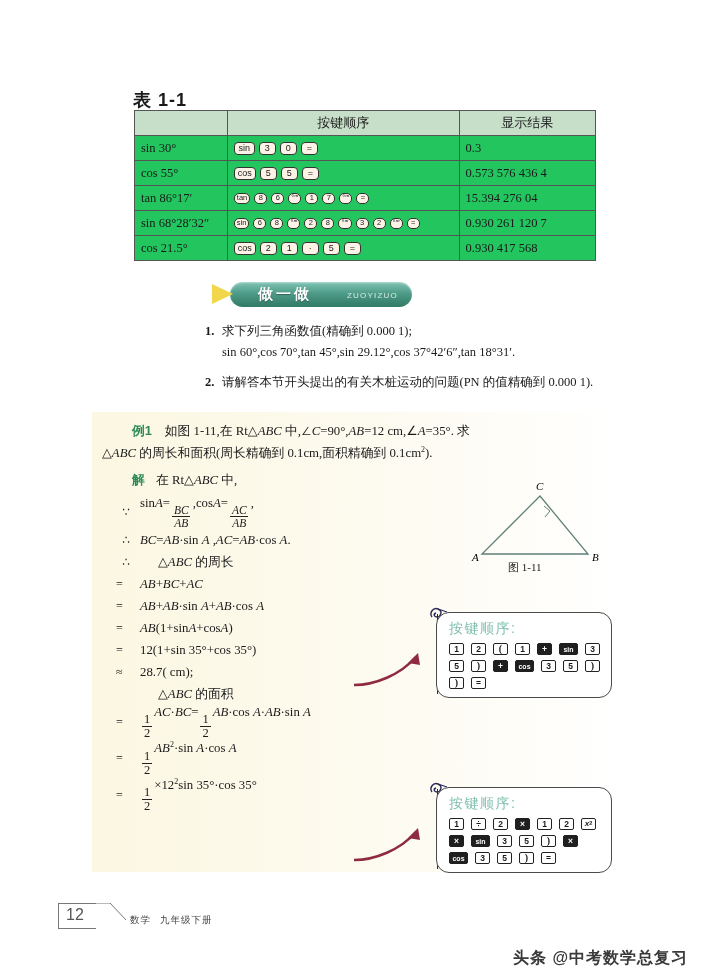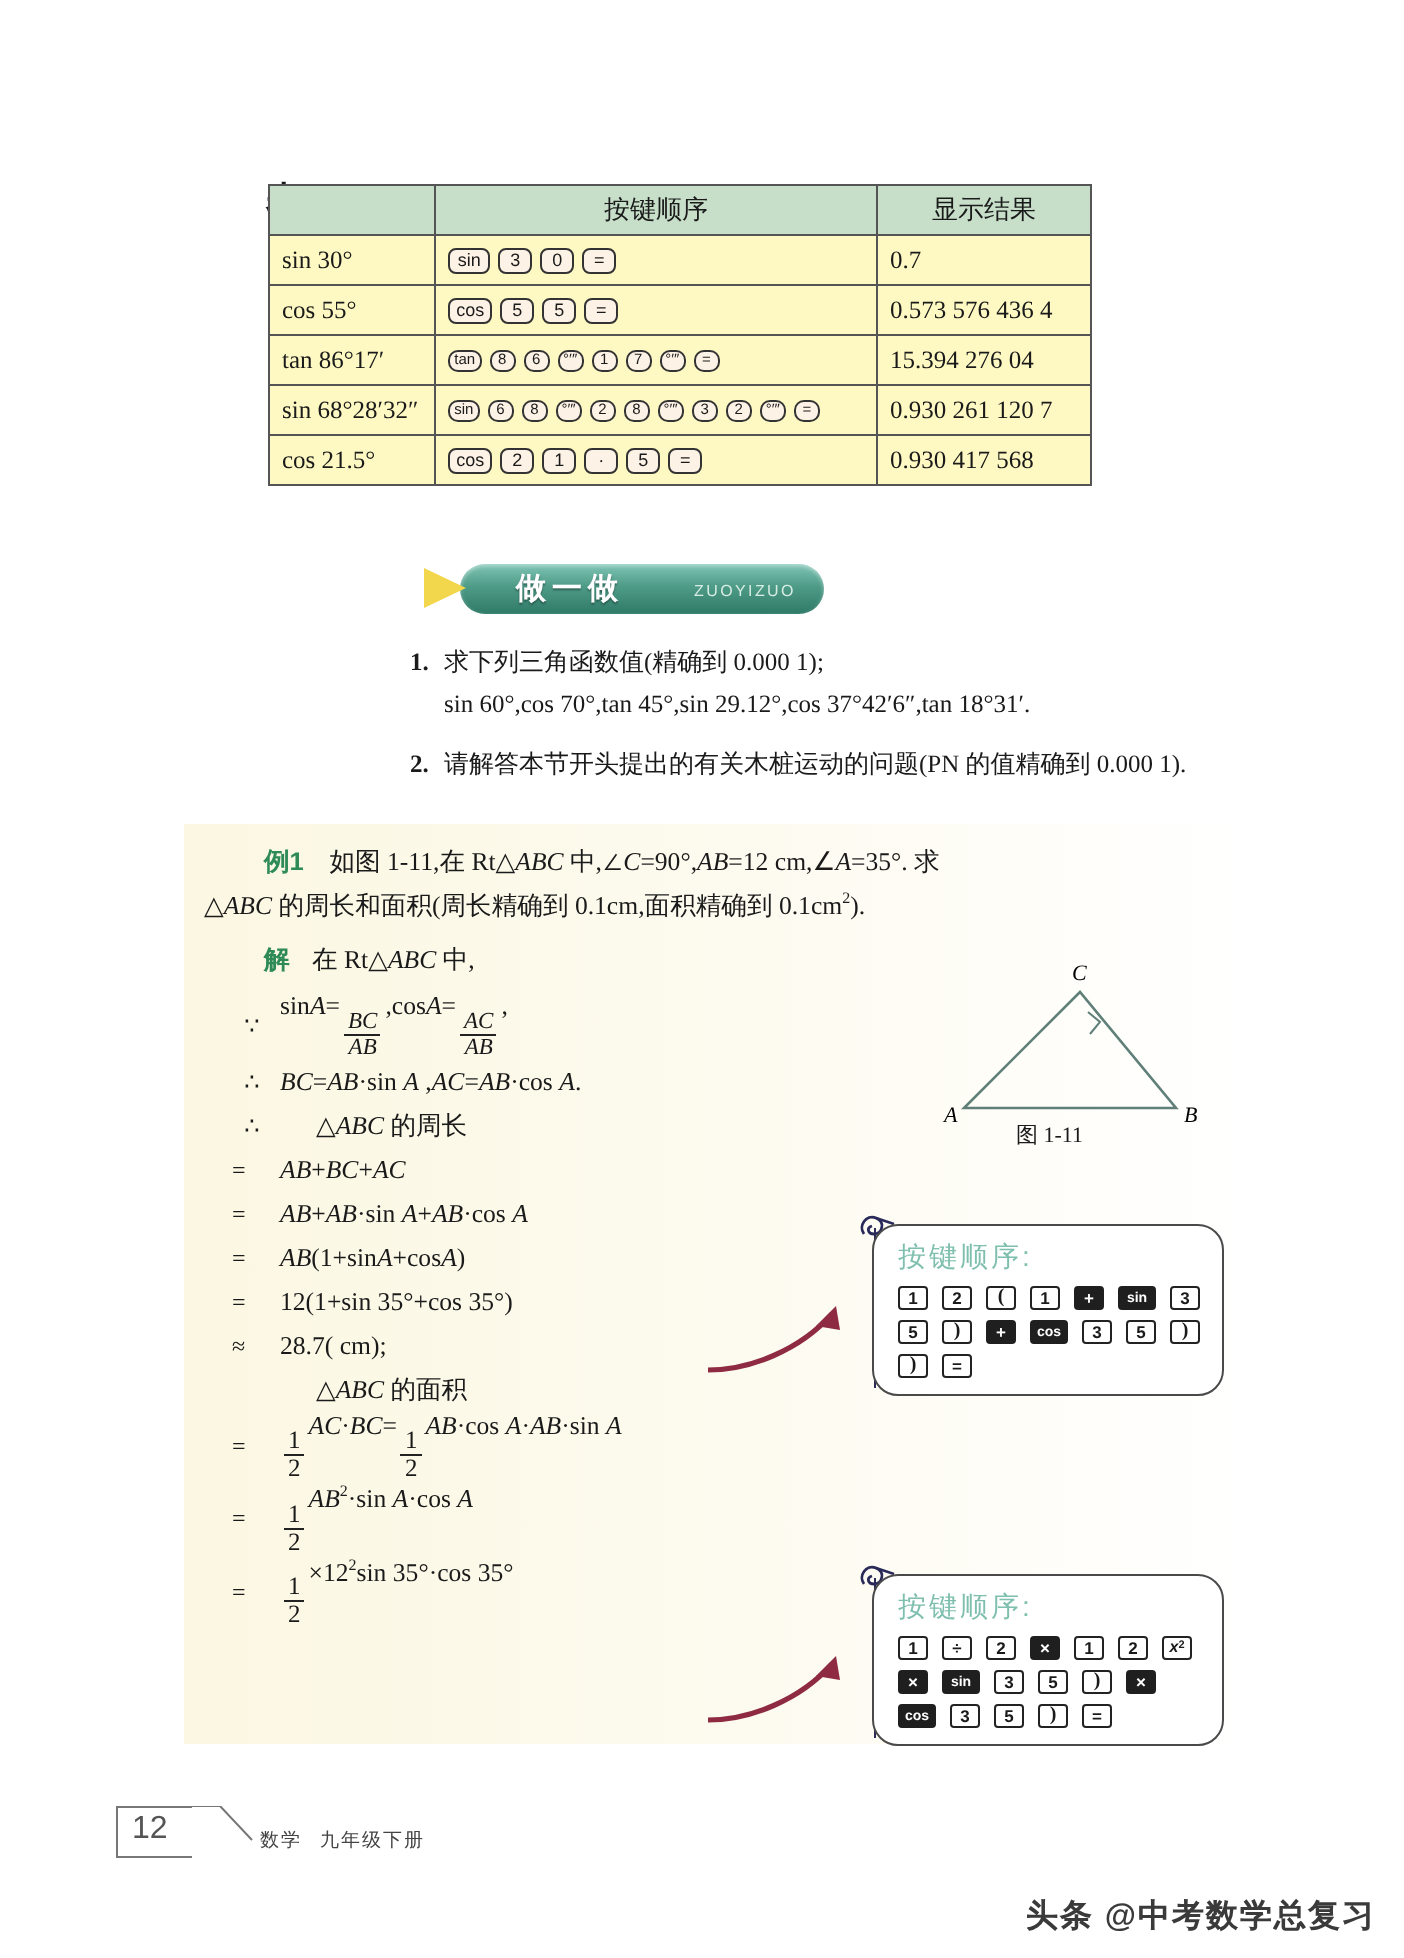--- a/index.html
+++ b/index.html
@@ -13,35 +13,35 @@
     overflow:hidden;
   }
 
   
   .table-caption {
     position:absolute; left:133px; top:88px;
     font-family:"Liberation Sans", sans-serif;
     font-weight:bold; font-size:18px; letter-spacing:1px;
   }
   .calc-table {
-    position:absolute; left:134px; top:92px;
-    width:412px;
+    position:absolute; left:134px; top:110px;
+    width:462px;
     border-collapse:collapse;
     font-size:12.5px;
   }
   .calc-table td, .calc-table th {
     border:1px solid #555;
     padding:2px 6px;
     height:25px;
     vertical-align:middle;
     font-weight:normal;
     text-align:left;
   }
   .calc-table thead th { background:#c7dfc9; text-align:center; font-size:13px; }
-  .calc-table tbody td { background:#fef9c3; }
+  .calc-table tbody td { background:#22c55e; }
   .col-expr { width:93px; }
   .col-keys { width:232px; }
   .col-res  { width:137px; }
   .expr { font-style:normal; font-family:"Liberation Serif", serif; }
 
   
   .keyrow { display:flex; align-items:center; gap:4px; flex-wrap:nowrap; }
   .tkey {
     display:inline-flex; align-items:center; justify-content:center;
     min-width:17px; height:13px; padding:0 3px;
@@ -209,21 +209,21 @@
       <tr>
         <td class="col-expr"><span class="expr">sin 30°</span></td>
         <td class="col-keys">
           <div class="keyrow">
             <span class="tkey wide">sin</span>
             <span class="tkey ">3</span>
             <span class="tkey ">0</span>
             <span class="tkey ">=</span>
           </div>
         </td>
-        <td class="col-res">0.7</td>
+        <td class="col-res">0.3</td>
       </tr>
       <tr>
         <td class="col-expr"><span class="expr">cos 55°</span></td>
         <td class="col-keys">
           <div class="keyrow">
             <span class="tkey wide">cos</span>
             <span class="tkey ">5</span>
             <span class="tkey ">5</span>
             <span class="tkey ">=</span>
           </div>

